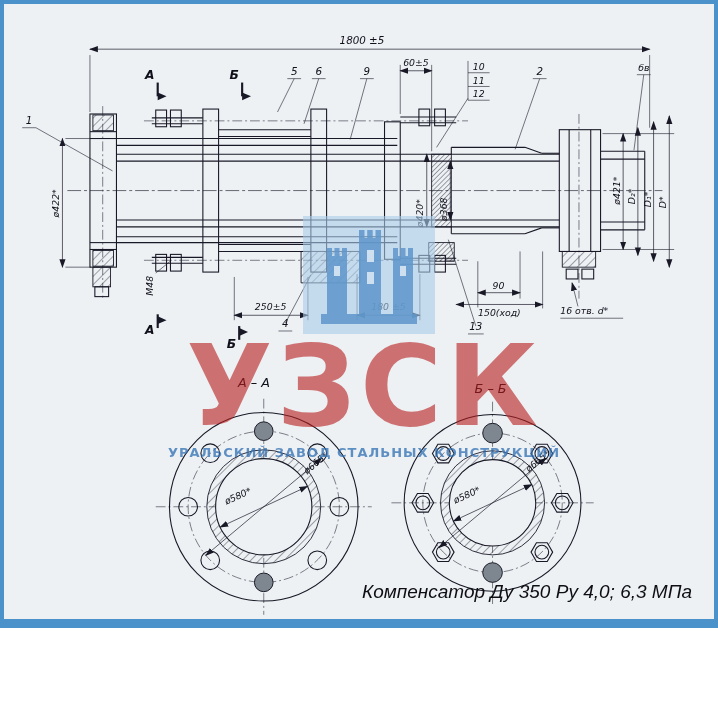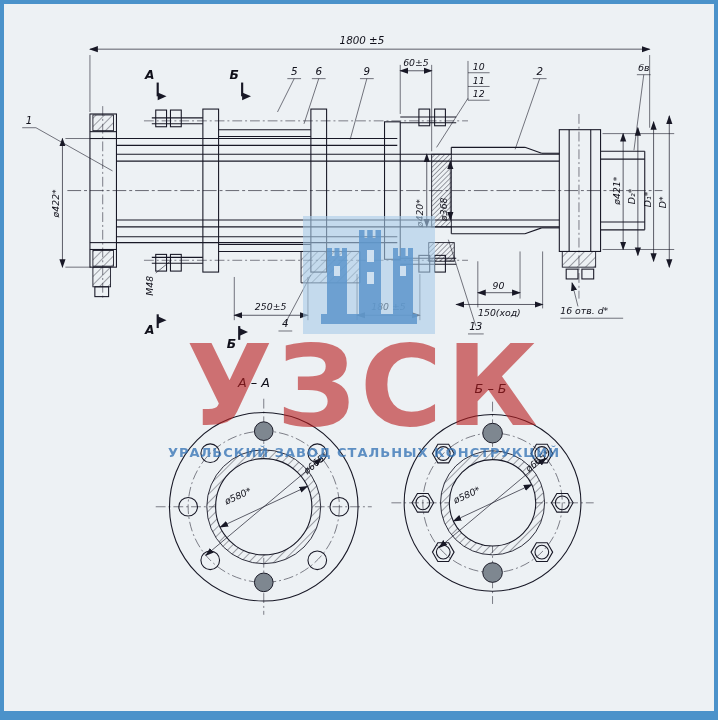--- a/index.html
+++ b/index.html
@@ -1,18 +1,18 @@
 <!DOCTYPE html>
 <html><head>
 <meta charset="utf-8">
 <style>
   html,body{margin:0;padding:0;background:#ffffff;}
   .page{
     position:relative;
-    width:718px;height:720px;
+    width:718px;height:628px;
     box-sizing:border-box;
     background:#edf1f4;
     border:4px solid #4b92ca;
     border-bottom-width:9px;
     overflow:hidden;
     font-family:"DejaVu Sans",sans-serif;
   }
   svg.draw{position:absolute;left:0;top:0;}
   svg.draw .ln{stroke:#181826;fill:none;stroke-width:1.1;}
   svg.draw .thin{stroke:#181826;fill:none;stroke-width:0.6;}
@@ -364,15 +364,16 @@
         <rect x="64" y="34" width="7" height="12" fill="#d9e7f4"></rect>
         <rect x="97" y="50" width="6" height="10" fill="#d9e7f4"></rect>
         <rect x="64" y="56" width="7" height="12" fill="#d9e7f4"></rect>
       </g>
     </svg>
     <div class="wm-logo">УЗСК</div>
     <div class="wm-sub">УРАЛЬСКИЙ ЗАВОД СТАЛЬНЫХ КОНСТРУКЦИЙ</div>
   </div>
 
   <div class="caption">
+    <div>Компенсатор Ду 350 Ру 4,0; 6,3 МПа</div>
   </div>
 
 </div>
 
 </body></html>

